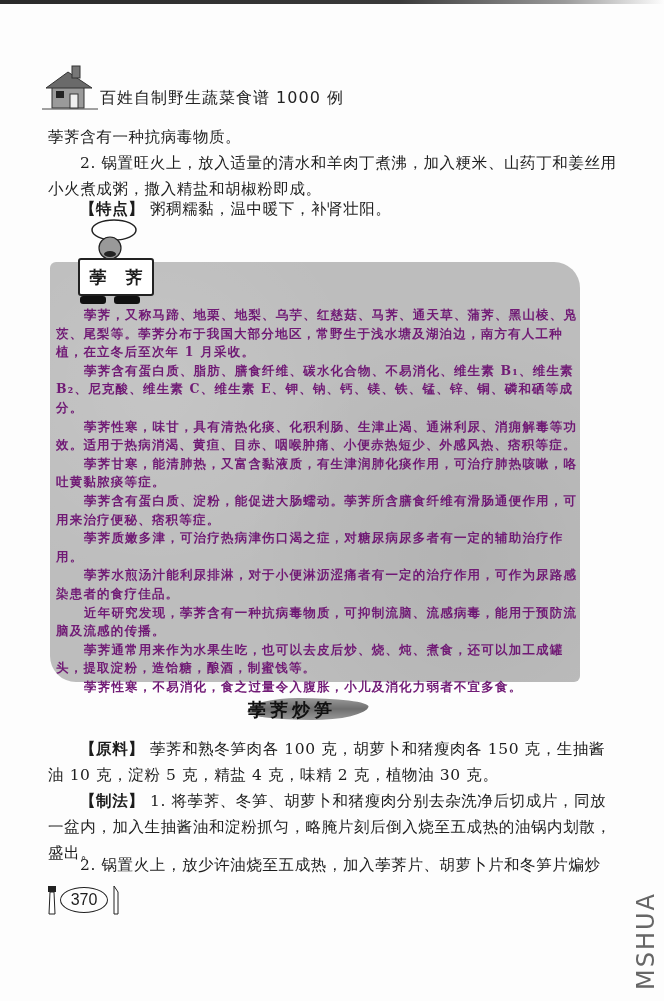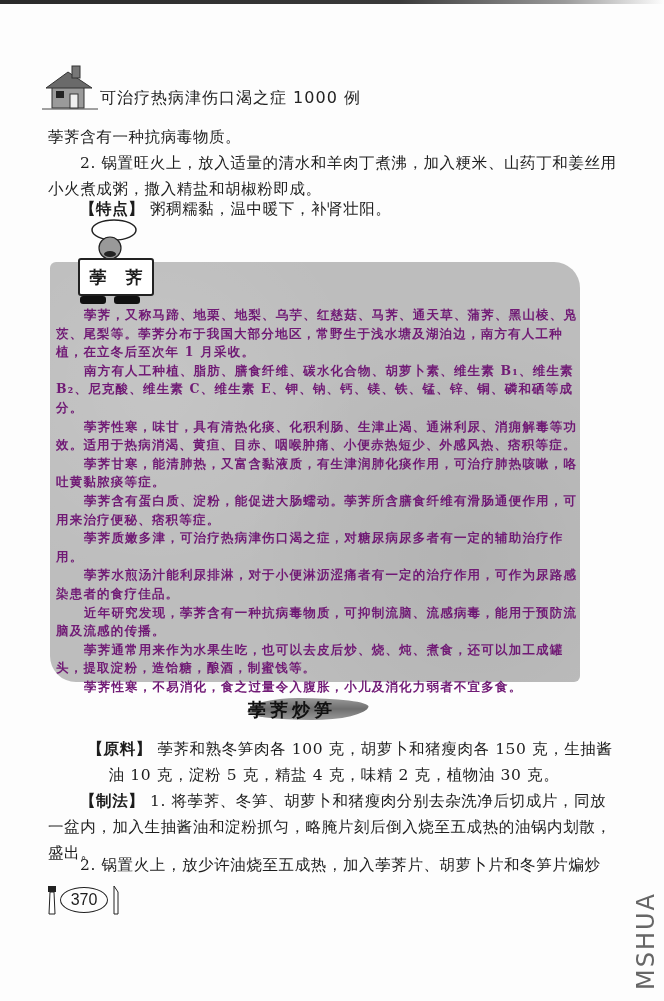--- a/index.html
+++ b/index.html
@@ -73,21 +73,21 @@
 
 <div class="header">
   <svg class="house" viewBox="0 0 60 50">
     <rect x="10" y="24" width="32" height="22" fill="#9a9a9a" stroke="#333" stroke-width="1"></rect>
     <polygon points="4,26 26,10 50,26" fill="#6a6a6a" stroke="#333" stroke-width="1"></polygon>
     <rect x="30" y="4" width="8" height="12" fill="#777" stroke="#333" stroke-width="1"></rect>
     <rect x="14" y="29" width="8" height="7" fill="#222"></rect>
     <rect x="28" y="32" width="8" height="14" fill="#eee" stroke="#333" stroke-width="1"></rect>
     <line x1="0" y1="47" x2="56" y2="47" stroke="#444" stroke-width="1"></line>
   </svg>
-  <span class="running-title">可治疗热病津伤口渴之症 1000 例</span>
+  <span class="running-title">百姓自制野生蔬菜食谱 1000 例</span>
 </div>
 
 <div class="para" style="top:124px;">荸荠含有一种抗病毒物质。</div>
 <div class="para indent" style="top:150px;">2. 锅置旺火上，放入适量的清水和羊肉丁煮沸，加入粳米、山药丁和姜丝用小火煮成粥，撒入精盐和胡椒粉即成。</div>
 <div class="para indent" style="top:196px;">
   <span class="bold-tag">【特点】</span>
   <span>粥稠糯黏，温中暖下，补肾壮阳。</span>
 </div>
 
 <div class="box"></div>
@@ -99,37 +99,37 @@
   <rect x="14" y="78" width="26" height="8" rx="3" fill="#111"></rect>
   <rect x="48" y="78" width="26" height="8" rx="3" fill="#111"></rect>
 </svg>
 <div class="sign">
   <span>荸</span>
   <span>荠</span>
 </div>
 
 <div class="box-text">
   <p>荸荠，又称马蹄、地栗、地梨、乌芋、红慈菇、马荠、通天草、蒲荠、黑山棱、凫茨、尾梨等。荸荠分布于我国大部分地区，常野生于浅水塘及湖泊边，南方有人工种植，在立冬后至次年 1 月采收。</p>
-  <p>南方有人工种植、脂肪、膳食纤维、碳水化合物、胡萝卜素、维生素 B₁、维生素 B₂、尼克酸、维生素 C、维生素 E、钾、钠、钙、镁、铁、锰、锌、铜、磷和硒等成分。</p>
+  <p>荸荠含有蛋白质、脂肪、膳食纤维、碳水化合物、不易消化、维生素 B₁、维生素 B₂、尼克酸、维生素 C、维生素 E、钾、钠、钙、镁、铁、锰、锌、铜、磷和硒等成分。</p>
   <p>荸荠性寒，味甘，具有清热化痰、化积利肠、生津止渴、通淋利尿、消痈解毒等功效。适用于热病消渴、黄疸、目赤、咽喉肿痛、小便赤热短少、外感风热、痞积等症。</p>
   <p>荸荠甘寒，能清肺热，又富含黏液质，有生津润肺化痰作用，可治疗肺热咳嗽，咯吐黄黏脓痰等症。</p>
   <p>荸荠含有蛋白质、淀粉，能促进大肠蠕动。荸荠所含膳食纤维有滑肠通便作用，可用来治疗便秘、痞积等症。</p>
   <p>荸荠质嫩多津，可治疗热病津伤口渴之症，对糖尿病尿多者有一定的辅助治疗作用。</p>
   <p>荸荠水煎汤汁能利尿排淋，对于小便淋沥涩痛者有一定的治疗作用，可作为尿路感染患者的食疗佳品。</p>
   <p>近年研究发现，荸荠含有一种抗病毒物质，可抑制流脑、流感病毒，能用于预防流脑及流感的传播。</p>
   <p>荸荠通常用来作为水果生吃，也可以去皮后炒、烧、炖、煮食，还可以加工成罐头，提取淀粉，造饴糖，酿酒，制蜜饯等。</p>
   <p>荸荠性寒，不易消化，食之过量令入腹胀，小儿及消化力弱者不宜多食。</p>
 </div>
 
 <div class="recipe-title-wrap">
   <div class="brush"></div>
   <div class="recipe-title">荸荠炒笋</div>
 </div>
 
-<div class="para indent" style="top:736px;text-align:center;">
+<div class="para indent" style="top:736px;">
   <span class="bold-tag">【原料】</span>
   <span>荸荠和熟冬笋肉各 100 克，胡萝卜和猪瘦肉各 150 克，生抽酱油 10 克，淀粉 5 克，精盐 4 克，味精 2 克，植物油 30 克。</span>
 </div>
 <div class="para indent" style="top:788px;">
   <span class="bold-tag">【制法】</span>
   <span>1. 将荸荠、冬笋、胡萝卜和猪瘦肉分别去杂洗净后切成片，同放一盆内，加入生抽酱油和淀粉抓匀，略腌片刻后倒入烧至五成热的油锅内划散，盛出。</span>
 </div>
 <div class="para indent" style="top:852px;">2. 锅置火上，放少许油烧至五成热，加入荸荠片、胡萝卜片和冬笋片煸炒</div>
 
 <div class="page-num-wrap">

